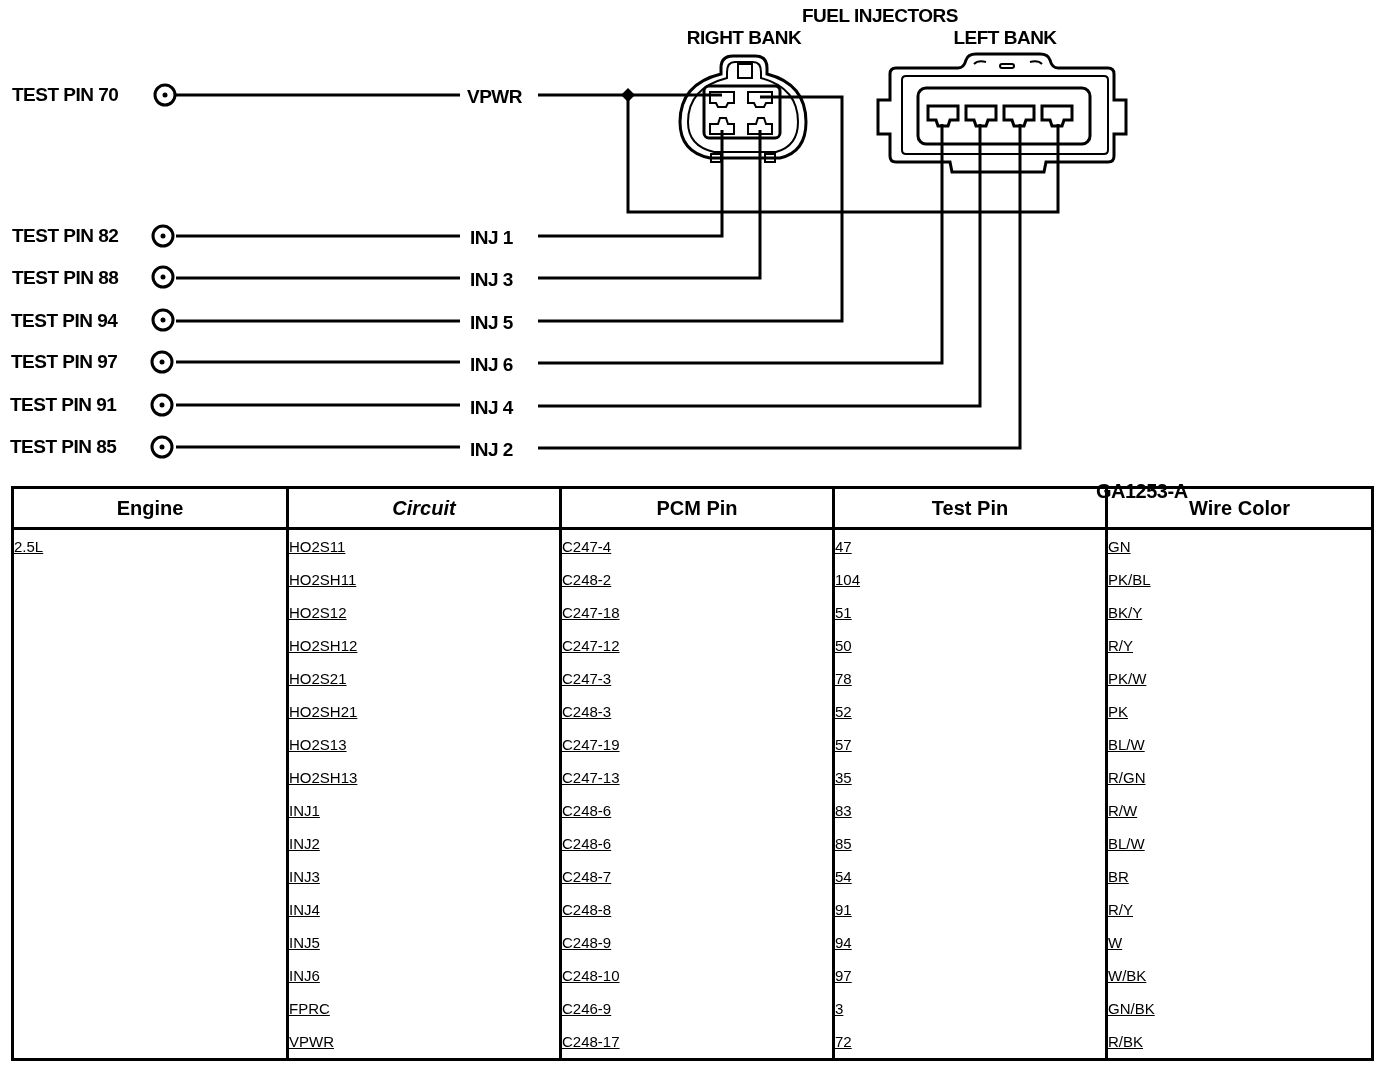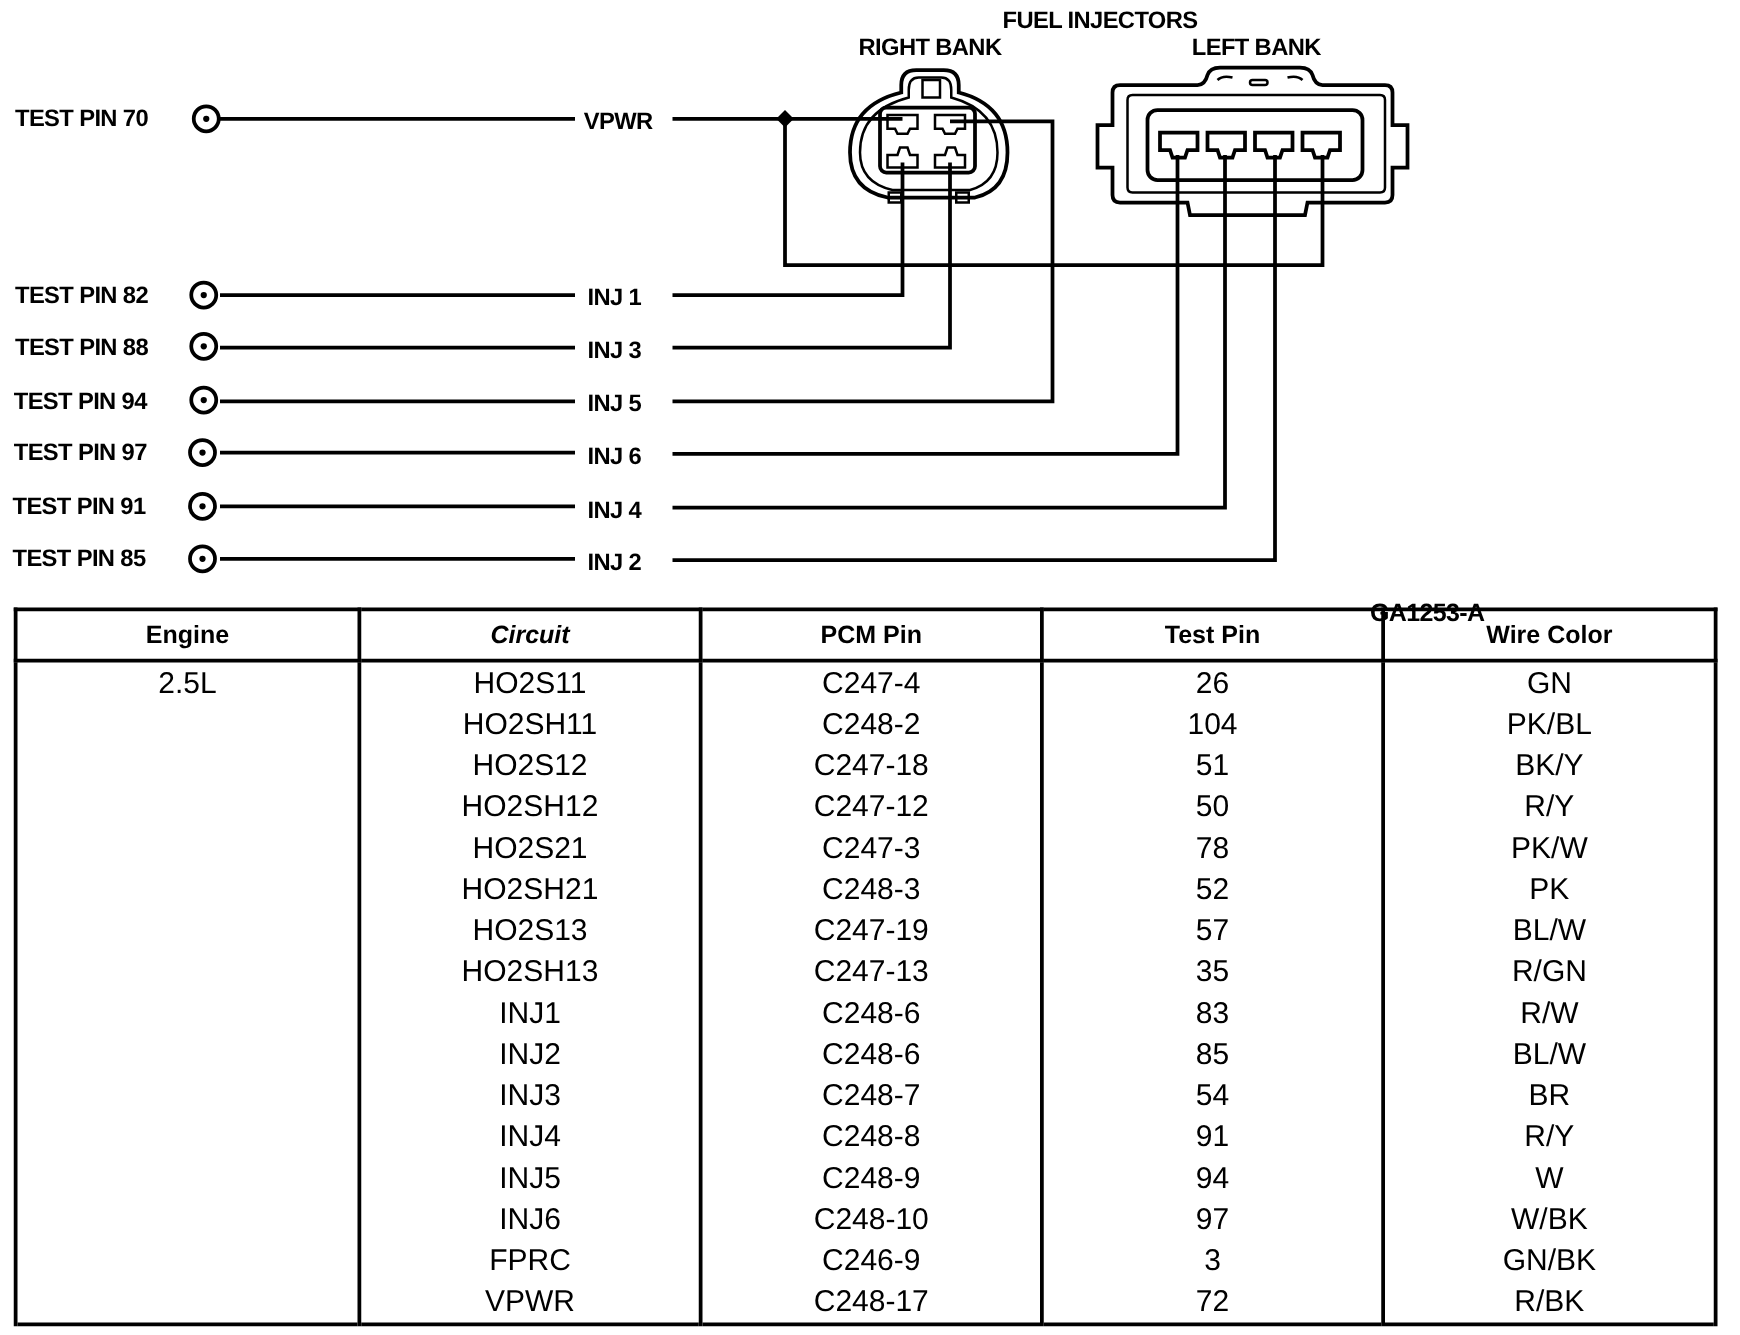--- a/index.html
+++ b/index.html
@@ -3,21 +3,21 @@
   <meta charset="utf-8">
   <style>
     html, body { margin: 0; padding: 0; background: #ffffff; }
     body { width: 1392px; height: 1068px; position: relative; overflow: hidden; font-family: "Liberation Sans", sans-serif; color: #000; }
     #diagram { position: absolute; left: 0; top: 0; }
     .lbl { font-family: "Liberation Sans", sans-serif; font-weight: bold; font-size: 19px; fill: #000; letter-spacing: -0.5px; }
     .title { font-size: 19px; }
     .ref { position: absolute; left: 1096px; top: 480px; font-weight: bold; font-size: 20px; letter-spacing: -0.5px; }
     table#pin-table { position: absolute; left: 11px; top: 486px; width: 1363px; border-collapse: collapse; border: 3px solid #000; table-layout: fixed; padding-left: 40px; }
     #pin-table th { font-weight: bold; font-size: 20px; height: 38px; border: 3px solid #000; padding: 0; text-align: center; }
-    #pin-table td { font-size: 24px; text-align: center; vertical-align: top; padding: 0; border-left: 3px solid #000; border-right: 3px solid #000; }
+    #pin-table td { font-size: 15px; vertical-align: top; padding: 0; border-left: 3px solid #000; border-right: 3px solid #000; text-decoration: underline; }
     .cell-list div { height: 33px; line-height: 33px; }
     .col-engine { width: 272px; }
     .col-circuit { width: 270px; font-style: italic; }
     .col-pcm { width: 270px; }
     .col-test { width: 270px; }
     .engine-cell div { height: 33px; line-height: 33px; }
     .body-row td { padding-top: 4px; padding-bottom: 4px; }
   </style>
 </head>
 <body>
@@ -172,21 +172,21 @@
           <div>C248-6</div>
           <div>C248-6</div>
           <div>C248-7</div>
           <div>C248-8</div>
           <div>C248-9</div>
           <div>C248-10</div>
           <div>C246-9</div>
           <div>C248-17</div>
         </td>
       <td class="cell-list" id="col-test">
-          <div>26</div>
+          <div>47</div>
           <div>104</div>
           <div>51</div>
           <div>50</div>
           <div>78</div>
           <div>52</div>
           <div>57</div>
           <div>35</div>
           <div>83</div>
           <div>85</div>
           <div>54</div>

